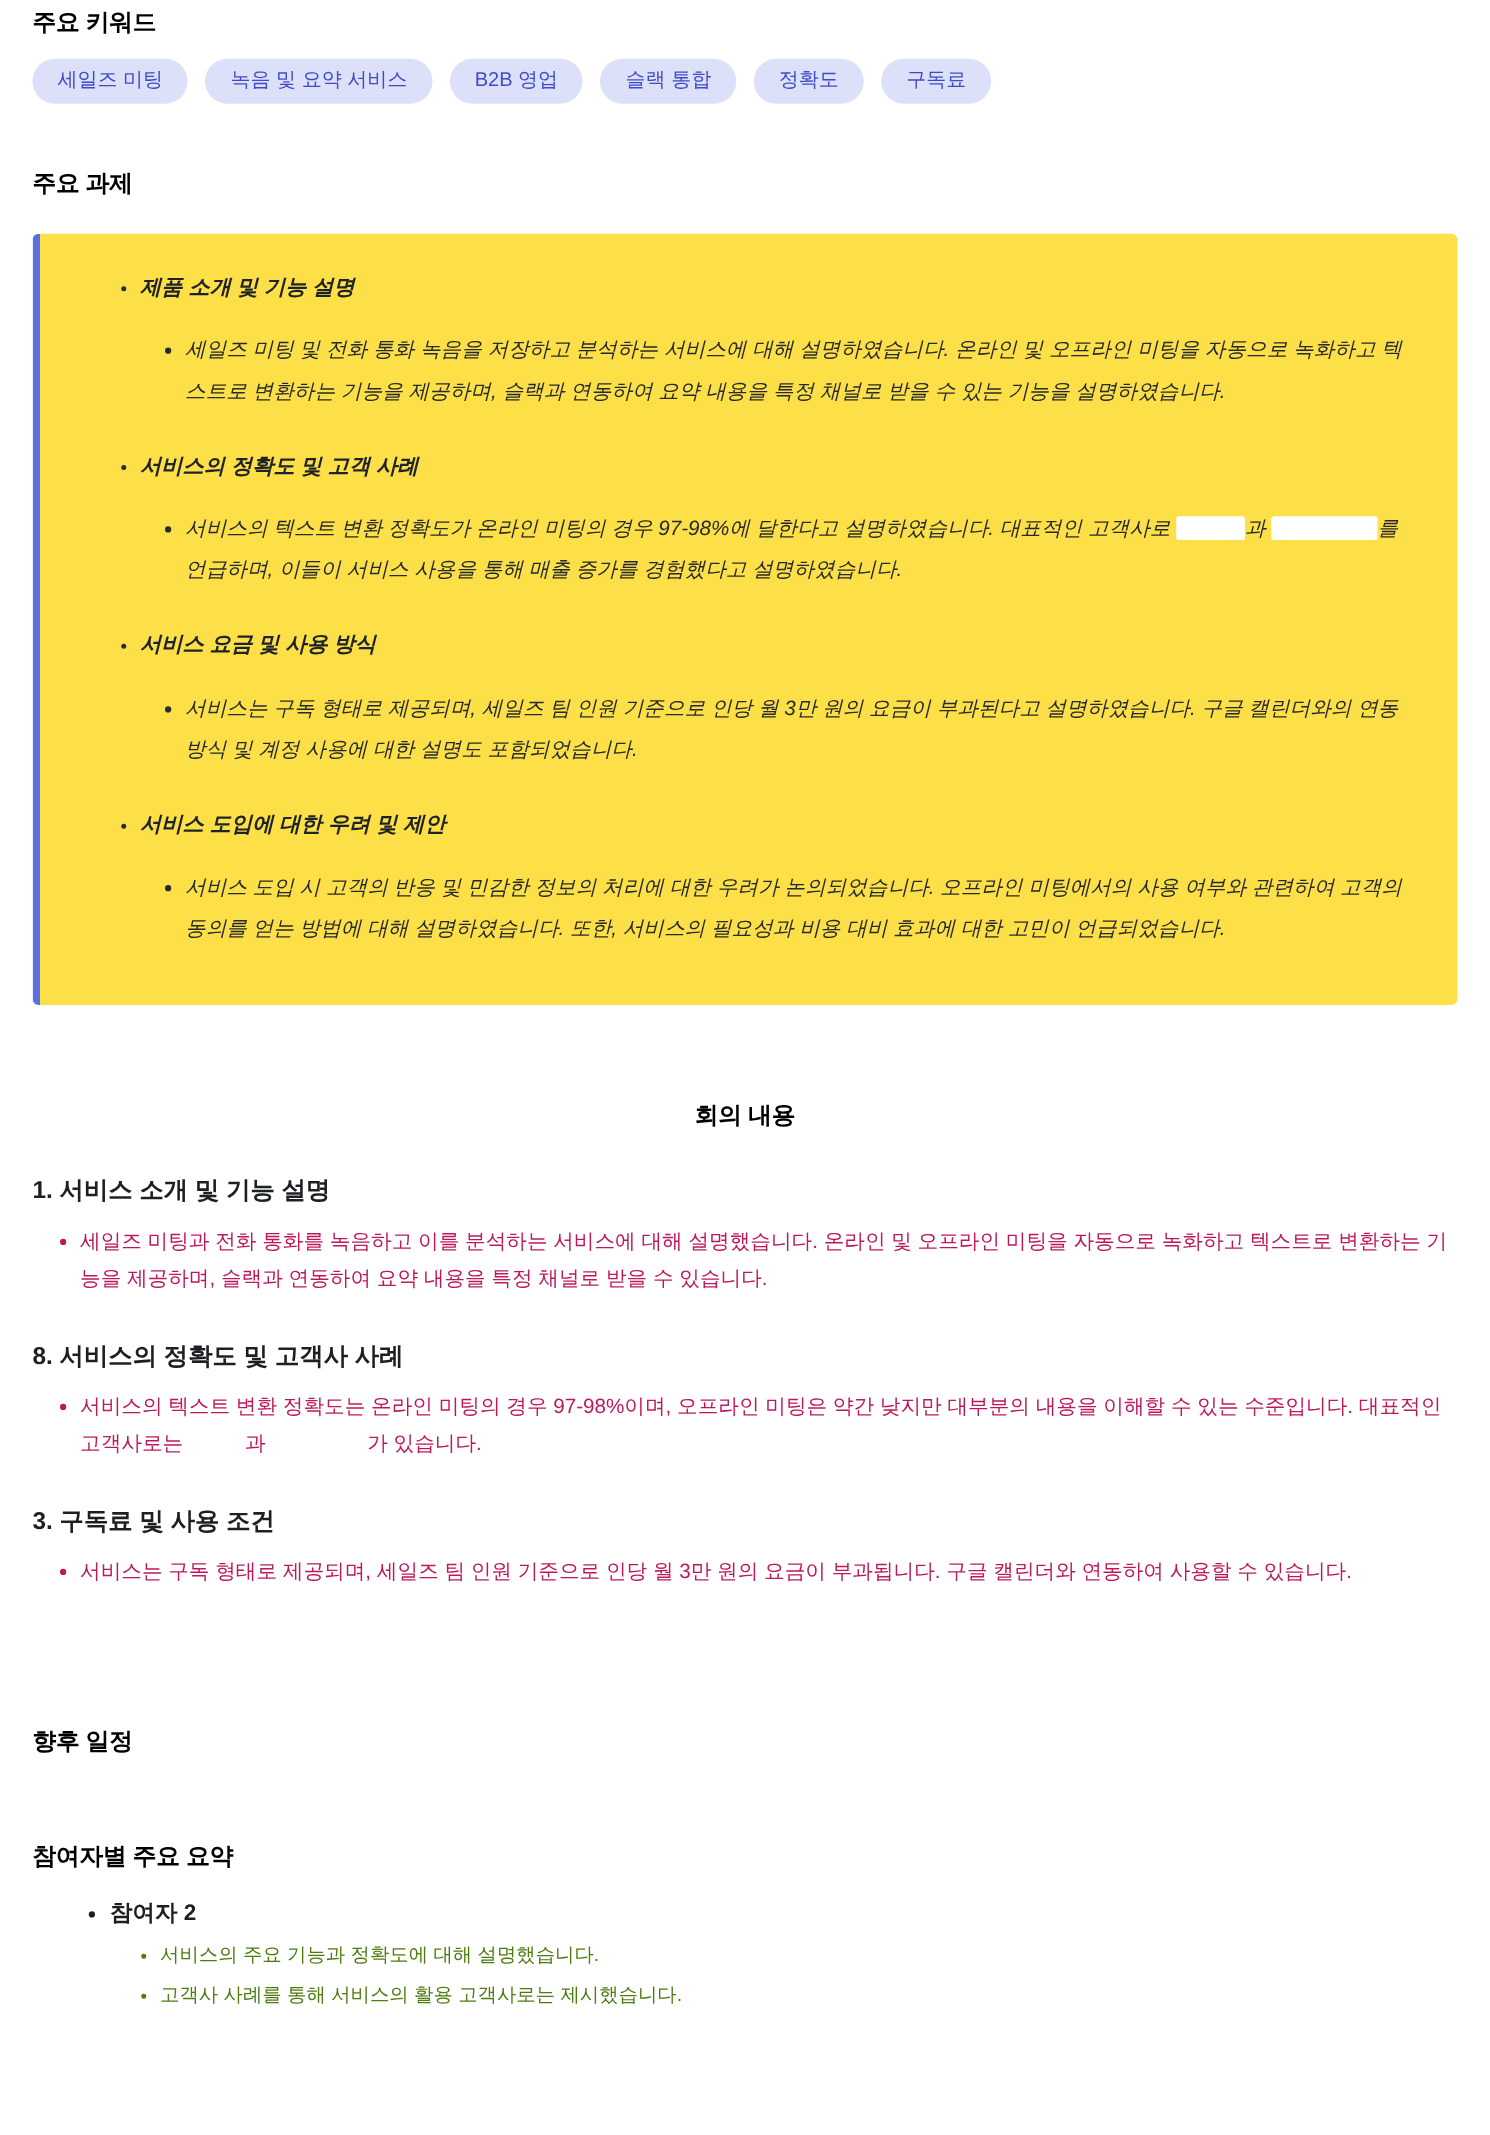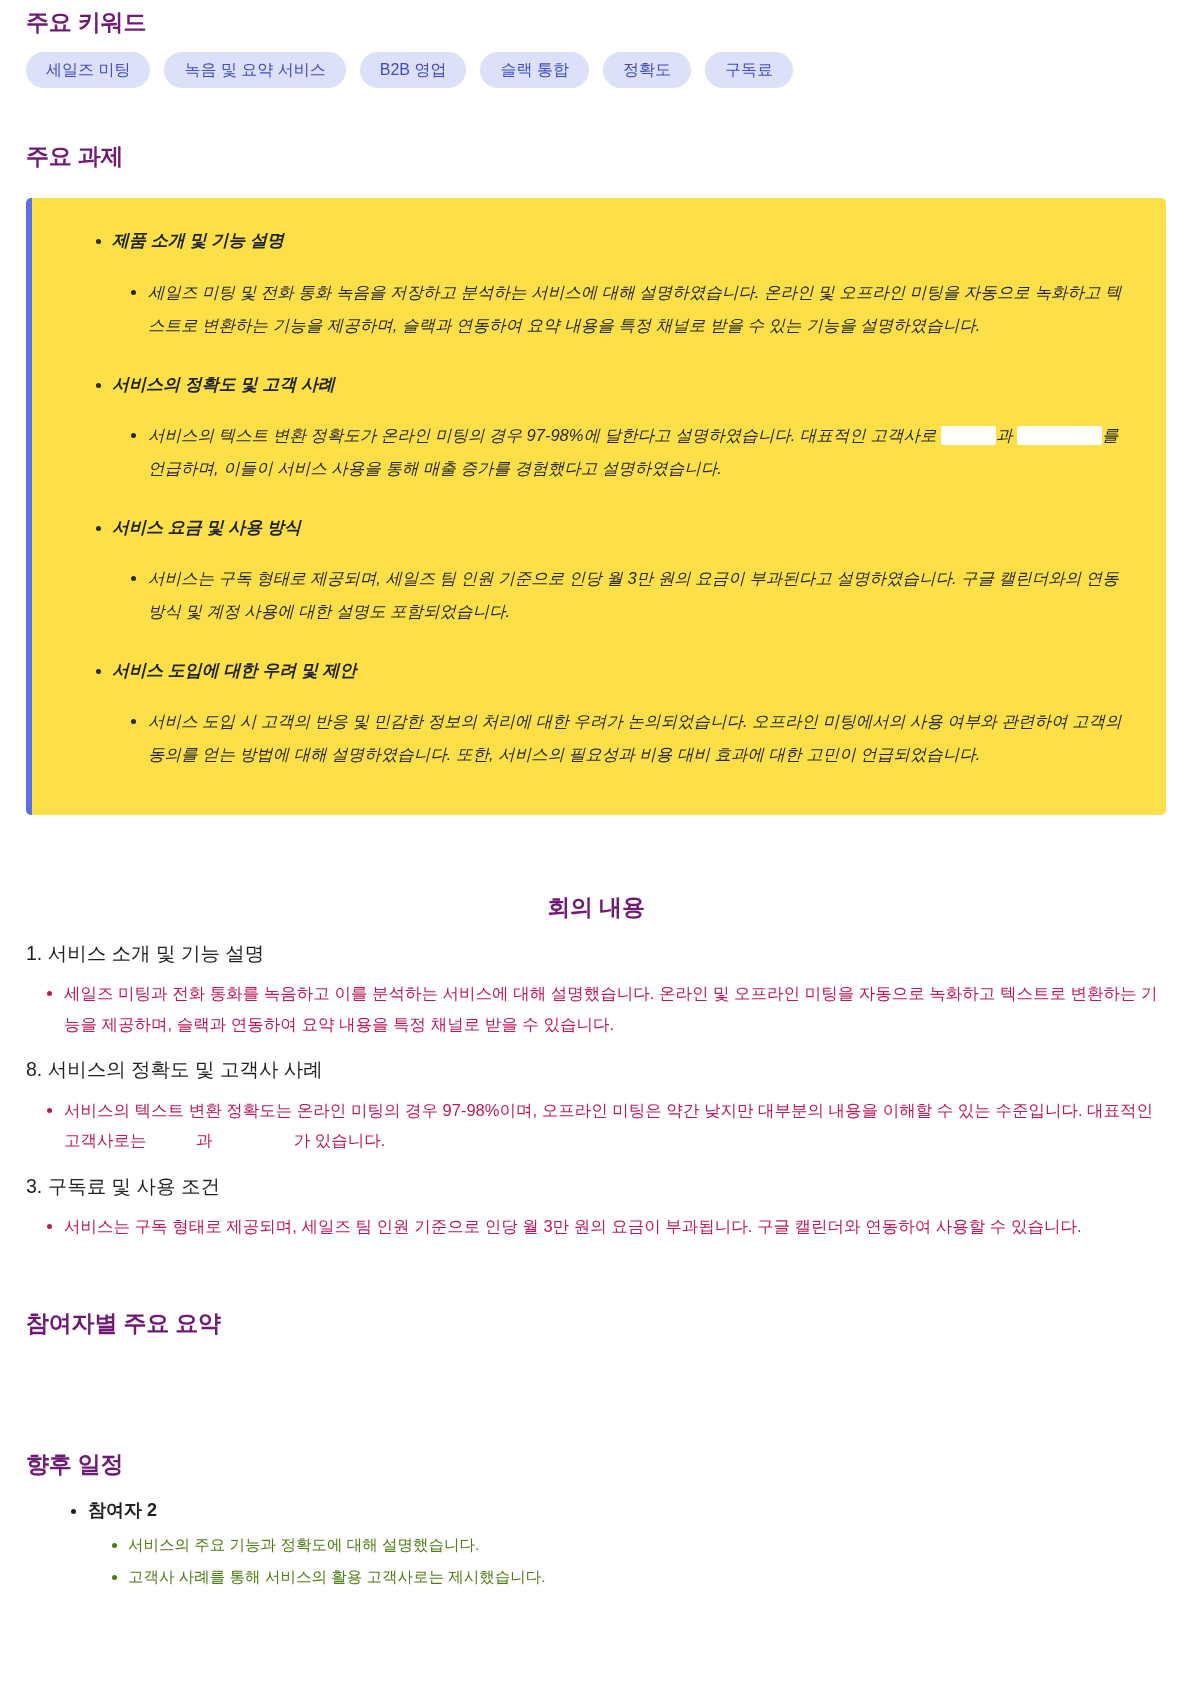--- a/index.html
+++ b/index.html
@@ -5,23 +5,23 @@
   html,body{margin:0;padding:0;background:#ffffff;}
   body{
     width:1192px;
     font-family:"Liberation Sans", sans-serif;
     color:#222528;
     -webkit-font-smoothing:antialiased;
   }
   .page{padding:6px 26px 24px 26px;box-sizing:border-box;}
 
   .h2{
-    font-size:23px;
+    font-size:19px;
     font-weight:800;
-    color:#701a75;
+    color:#000000;
     letter-spacing:-0.2px;
     margin:0;
     line-height:1.4;
   }
 
   
   .chips{display:flex;flex-wrap:wrap;gap:14px;margin-top:14px;}
   .chip{
     background:#DCE0F8;
     color:#414BC7;
@@ -65,23 +65,23 @@
     border-radius:2px;
     height:19px;
     vertical-align:-4px;
   }
   .rw55{width:55px;} .rw85{width:85px;} .rw45{width:45px;} .rw72{width:72px;}
 
   
   .meeting-title{margin-top:76px;text-align:center;}
   .h3{
     font-size:19.5px;
-    font-weight:400;
+    font-weight:700;
     color:#1d2023;
-    margin:16px 0 10px 0;
+    margin:32px 0 10px 0;
     line-height:1.5;
   }
   .blist{list-style:disc;padding-left:38px;margin:0;}
   .blist li{
     font-size:16.5px;
     line-height:1.85;
     color:#be185d;
   }
 
   
@@ -160,23 +160,23 @@
   <h3 class="h3">8. 서비스의 정확도 및 고객사 사례</h3>
   <ul class="blist">
     <li><span>서비스의 텍스트 변환 정확도는 온라인 미팅의 경우 97-98%이며, 오프라인 미팅은 약간 낮지만 대부분의 내용을 이해할 수 있는 수준입니다. 대표적인 고객사로는 </span><span class="redact rw45"></span><span>과 </span><span class="redact rw72"></span><span> 가 있습니다.</span></li>
   </ul>
 
   <h3 class="h3">3. 구독료 및 사용 조건</h3>
   <ul class="blist">
     <li>서비스는 구독 형태로 제공되며, 세일즈 팀 인원 기준으로 인당 월 3만 원의 요금이 부과됩니다. 구글 캘린더와 연동하여 사용할 수 있습니다.</li>
   </ul>
 
+  <h2 class="h2 future-title">향후 일정</h2>
+
   <h2 class="h2 participants-title">참여자별 주요 요약</h2>
-
-  <h2 class="h2 future-title">향후 일정</h2>
   <ul class="p-list">
     <li>
       <span>참여자 2</span>
       <ul class="p-sub">
         <li>서비스의 주요 기능과 정확도에 대해 설명했습니다.</li>
         <li>고객사 사례를 통해 서비스의 활용 고객사로는 제시했습니다.</li>
       </ul>
     </li>
   </ul>
 

